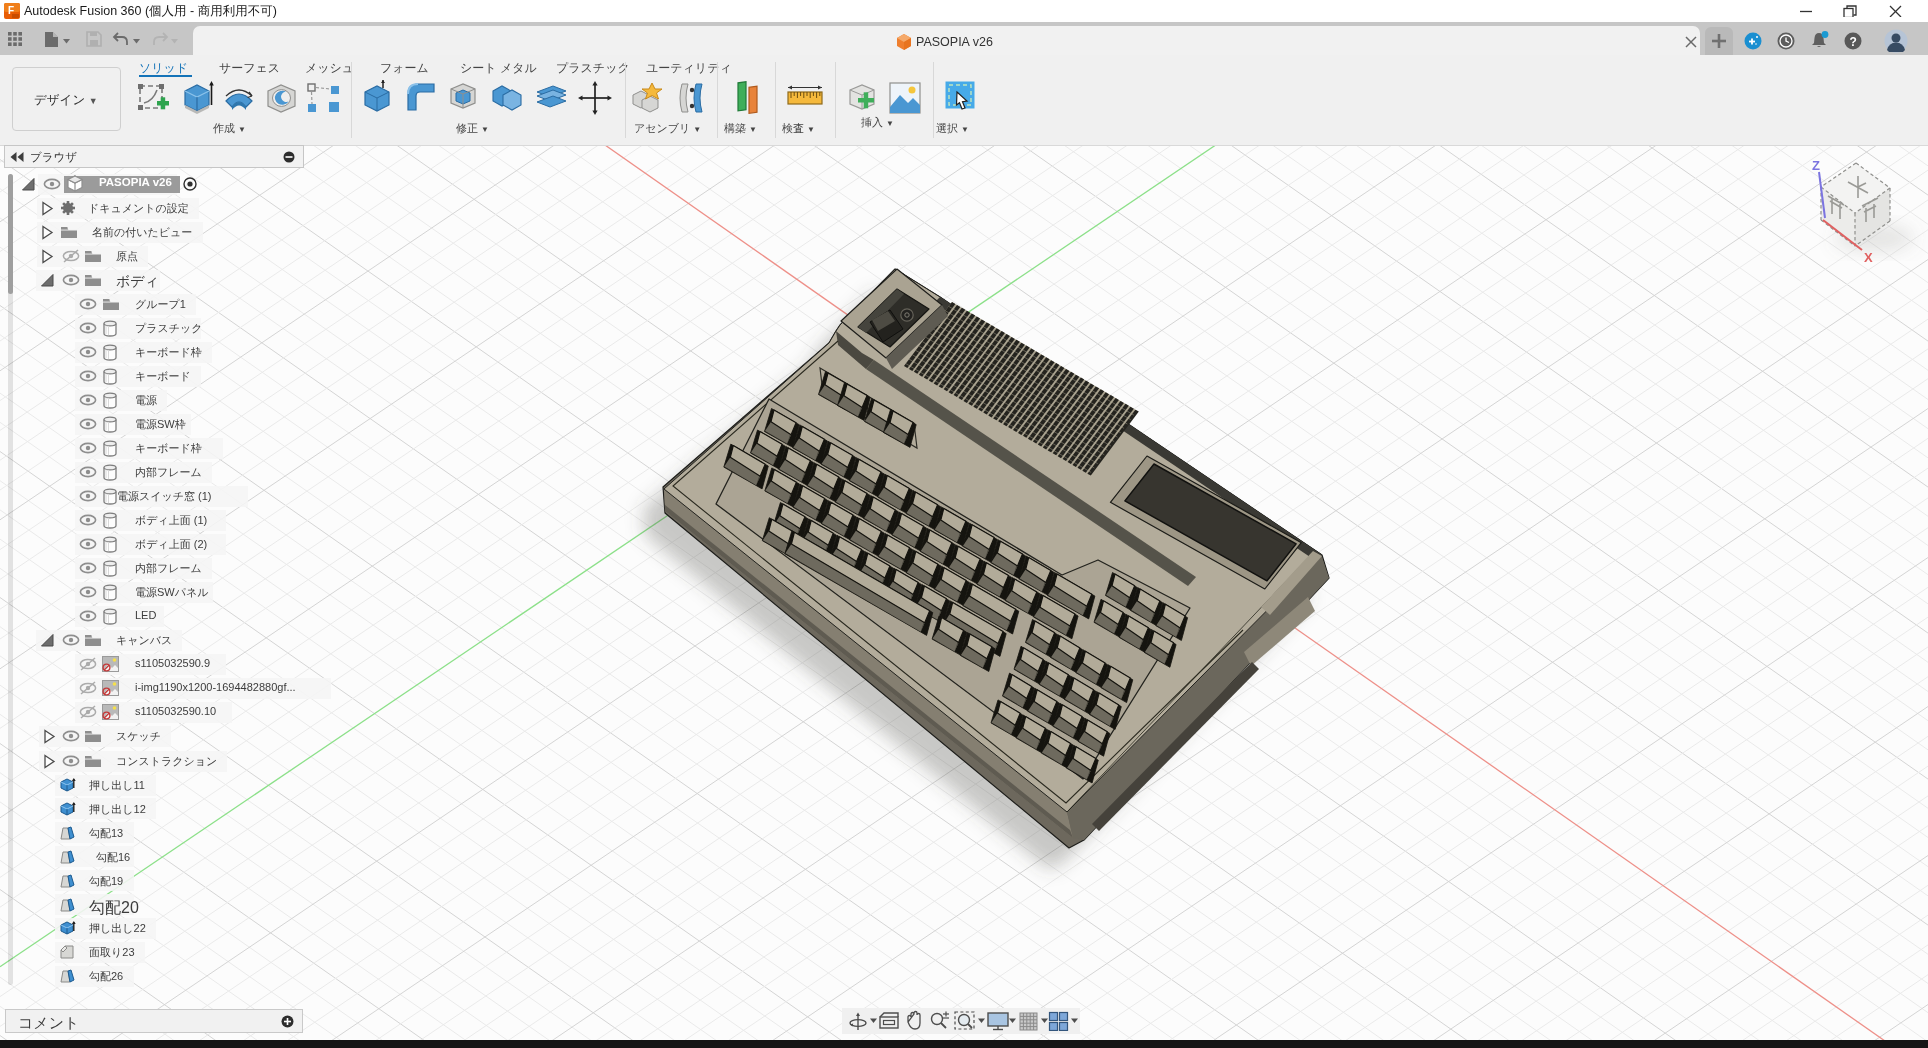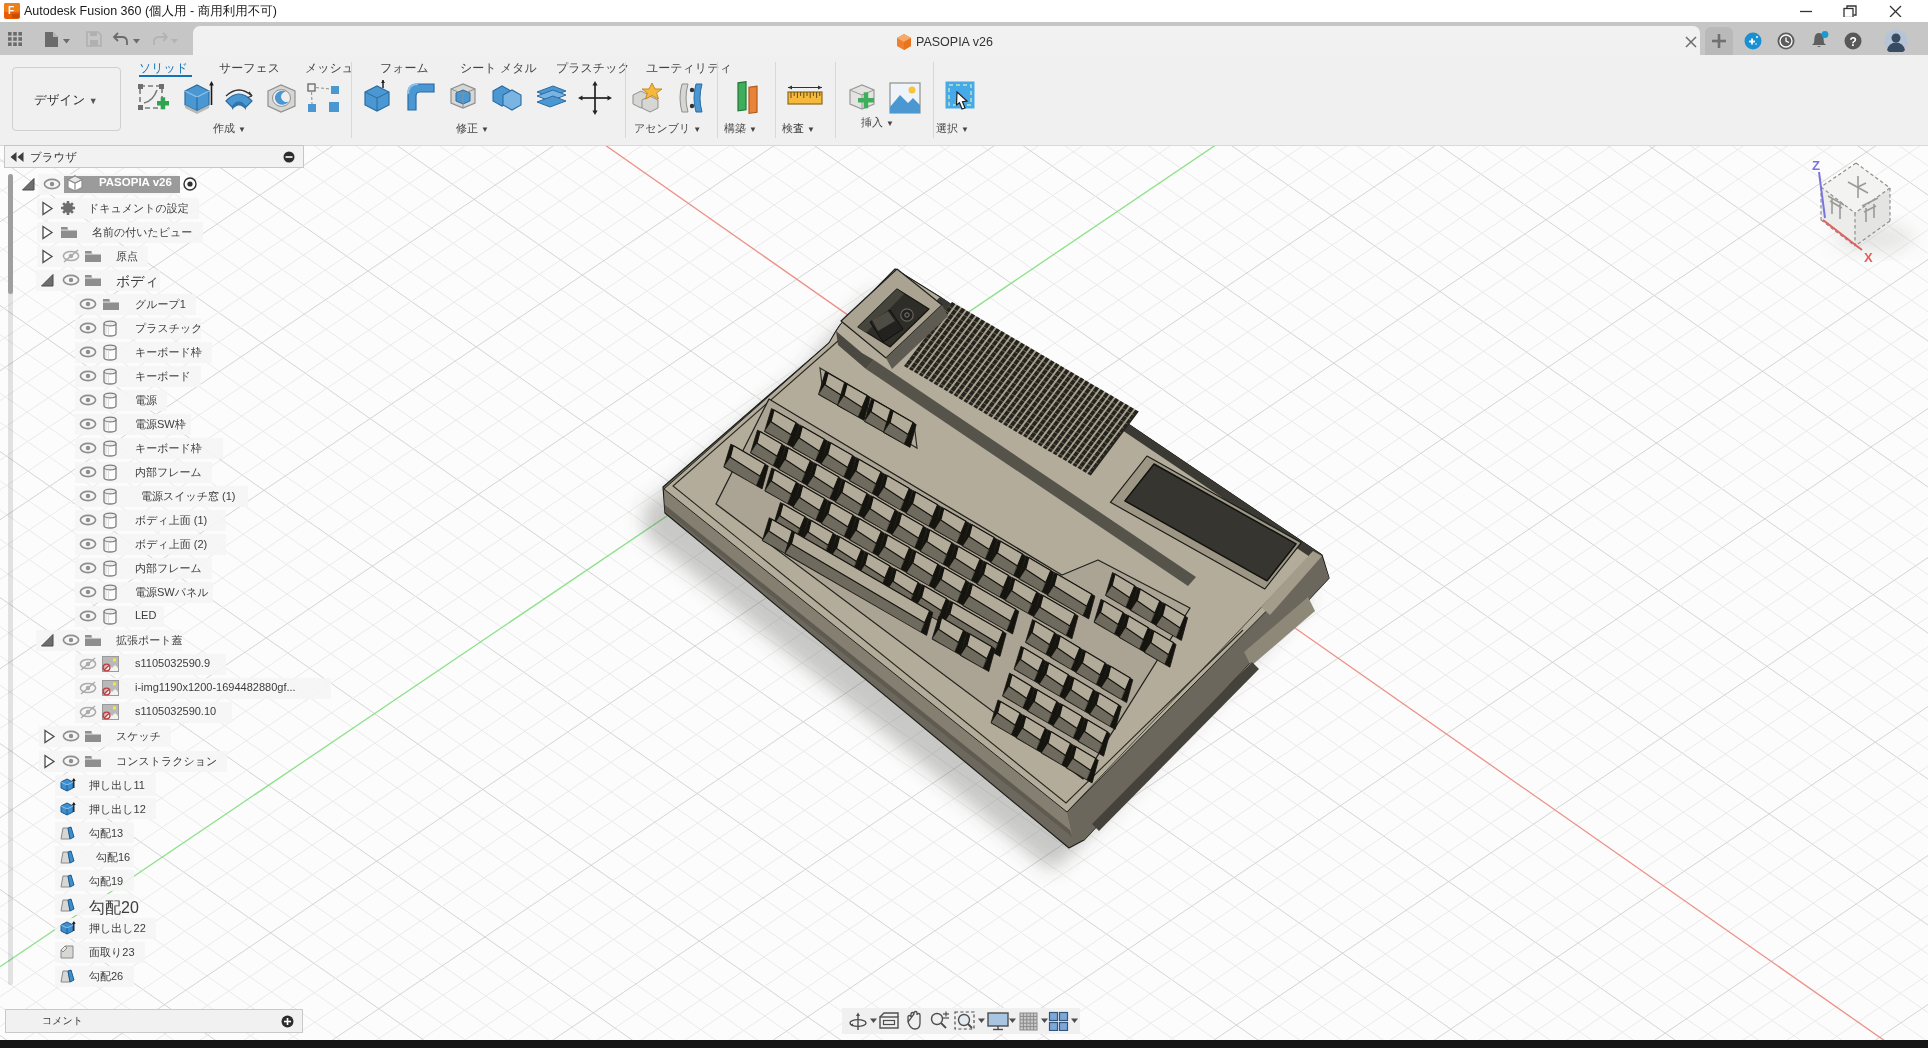--- a/index.html
+++ b/index.html
@@ -966,21 +966,21 @@
 <svg class="ab" style="left:79px;top:466px" width="18" height="12">
     <ellipse cx="9" cy="6" rx="7.6" ry="4.6" fill="none" stroke="#8e8e8e" stroke-width="1.6"></ellipse>
     <circle cx="9" cy="6" r="2.2" fill="#8e8e8e"></circle>
   </svg>
 <svg class="ab" style="left:102px;top:464px" width="16" height="17">
     <path d="M2,3.5 L2,13.5 Q2,16 8,16 Q14,16 14,13.5 L14,3.5" fill="#fdfdfd" stroke="#7e7e7e" stroke-width="1.3"></path>
     <ellipse cx="8" cy="3.5" rx="6" ry="2.4" fill="#eee" stroke="#7e7e7e" stroke-width="1.3"></ellipse>
     <path d="M4,5.5 L4,14.2 M6.5,6.2 L6.5,15.2" stroke="#d8d8d8" stroke-width="1"></path>
   </svg>
 <div class="ab" style="left:75px;top:485.5px;width:173px;height:21px;background:rgba(245,245,245,0.88)"></div>
-<div class="ab txt" style="left:141px;top:489px;font-size:11px;color:#3c3c3c">電源スイッチ窓 (1)</div>
+<div class="ab txt" style="left:117px;top:489px;font-size:11px;color:#3c3c3c">電源スイッチ窓 (1)</div>
 <svg class="ab" style="left:79px;top:490px" width="18" height="12">
     <ellipse cx="9" cy="6" rx="7.6" ry="4.6" fill="none" stroke="#8e8e8e" stroke-width="1.6"></ellipse>
     <circle cx="9" cy="6" r="2.2" fill="#8e8e8e"></circle>
   </svg>
 <svg class="ab" style="left:102px;top:488px" width="16" height="17">
     <path d="M2,3.5 L2,13.5 Q2,16 8,16 Q14,16 14,13.5 L14,3.5" fill="#fdfdfd" stroke="#7e7e7e" stroke-width="1.3"></path>
     <ellipse cx="8" cy="3.5" rx="6" ry="2.4" fill="#eee" stroke="#7e7e7e" stroke-width="1.3"></ellipse>
     <path d="M4,5.5 L4,14.2 M6.5,6.2 L6.5,15.2" stroke="#d8d8d8" stroke-width="1"></path>
   </svg>
 <div class="ab" style="left:75px;top:509.5px;width:151px;height:21px;background:rgba(245,245,245,0.88)"></div>
@@ -1032,21 +1032,21 @@
 <svg class="ab" style="left:79px;top:610px" width="18" height="12">
     <ellipse cx="9" cy="6" rx="7.6" ry="4.6" fill="none" stroke="#8e8e8e" stroke-width="1.6"></ellipse>
     <circle cx="9" cy="6" r="2.2" fill="#8e8e8e"></circle>
   </svg>
 <svg class="ab" style="left:102px;top:608px" width="16" height="17">
     <path d="M2,3.5 L2,13.5 Q2,16 8,16 Q14,16 14,13.5 L14,3.5" fill="#fdfdfd" stroke="#7e7e7e" stroke-width="1.3"></path>
     <ellipse cx="8" cy="3.5" rx="6" ry="2.4" fill="#eee" stroke="#7e7e7e" stroke-width="1.3"></ellipse>
     <path d="M4,5.5 L4,14.2 M6.5,6.2 L6.5,15.2" stroke="#d8d8d8" stroke-width="1"></path>
   </svg>
 <div class="ab" style="left:36px;top:629.5px;width:146px;height:21px;background:rgba(245,245,245,0.88)"></div>
-<div class="ab txt" style="left:116px;top:633px;font-size:11px;color:#3c3c3c">拡張ポート蓋</div>
+<div class="ab txt" style="left:116px;top:633px;font-size:11px;color:#3c3c3c">キャンバス</div>
 <svg class="ab" style="left:40px;top:633px" width="15" height="15">
     <path d="M13,1.5 L13,13 L1.5,13 Z" fill="#6e6e6e" stroke="#4a4a4a" stroke-width="1"></path>
   </svg>
 <svg class="ab" style="left:62px;top:634px" width="18" height="12">
     <ellipse cx="9" cy="6" rx="7.6" ry="4.6" fill="none" stroke="#8e8e8e" stroke-width="1.6"></ellipse>
     <circle cx="9" cy="6" r="2.2" fill="#8e8e8e"></circle>
   </svg>
 <svg class="ab" style="left:84px;top:633px" width="18" height="14">
     <path d="M1,3 L7,3 L8.5,5 L17,5 L17,13 L1,13 Z" fill="#8e8e8e"></path>
     <rect x="1" y="2" width="6.5" height="2.5" fill="#8e8e8e"></rect>
@@ -1182,21 +1182,21 @@
     <path d="M2,14 L2,6 L6,2 L14,2 L14,14 Z" fill="#d7d7d4" stroke="#8a8a88" stroke-width="1"></path>
     <path d="M2,6 L6,2 L8,4 L4,8 Z" fill="#e9e9e7" stroke="#8a8a88" stroke-width="1"></path>
   </svg>
 <div class="ab" style="left:55px;top:965.7px;width:79px;height:21px;background:rgba(245,245,245,0.88)"></div>
 <div class="ab txt" style="left:89px;top:969px;font-size:11px;color:#3c3c3c">勾配26</div>
 <svg class="ab" style="left:59px;top:968.2px" width="17" height="16">
     <path d="M2,14 L4,3 L9,3 L11,14 Z" fill="#d7d7d4" stroke="#8a8a88" stroke-width="1"></path>
     <path d="M9,3 L11,14 L15,12 L12,2 Z" fill="#3e8fd0" stroke="#1c5a8f" stroke-width="1"></path>
   </svg>
 <div class="ab" style="left:5px;top:1009px;width:298px;height:24px;background:#f1f1f1;border:1px solid #c9c9c9"></div>
-<div class="ab txt" style="left:42px;top:1014px;font-size:10px;color:#3c3c3c">コメント</div>
+<div class="ab txt" style="left:18px;top:1014px;font-size:15px;color:#3c3c3c">コメント</div>
 <svg class="ab" style="left:281px;top:1015px" width="13" height="13">
     <circle cx="6.5" cy="6.5" r="6" fill="#2d2d2d"></circle>
     <rect x="3" y="5.7" width="7" height="1.6" fill="#fff"></rect>
     <rect x="5.7" y="3" width="1.6" height="7" fill="#fff"></rect>
   </svg>
 <div class="ab" style="left:842px;top:1008px;width:238px;height:26px;background:#f0f0f0"></div>
 <svg class="ab" style="left:847px;top:1011px" width="22" height="20">
     <ellipse cx="11" cy="12" rx="8" ry="3.4" fill="none" stroke="#4d4d4d" stroke-width="1.4"></ellipse>
     <line x1="11" y1="19" x2="11" y2="3" stroke="#4d4d4d" stroke-width="1.4"></line>
     <path d="M11,1.5 L9,5 L13,5 Z" fill="#4d4d4d"></path>

